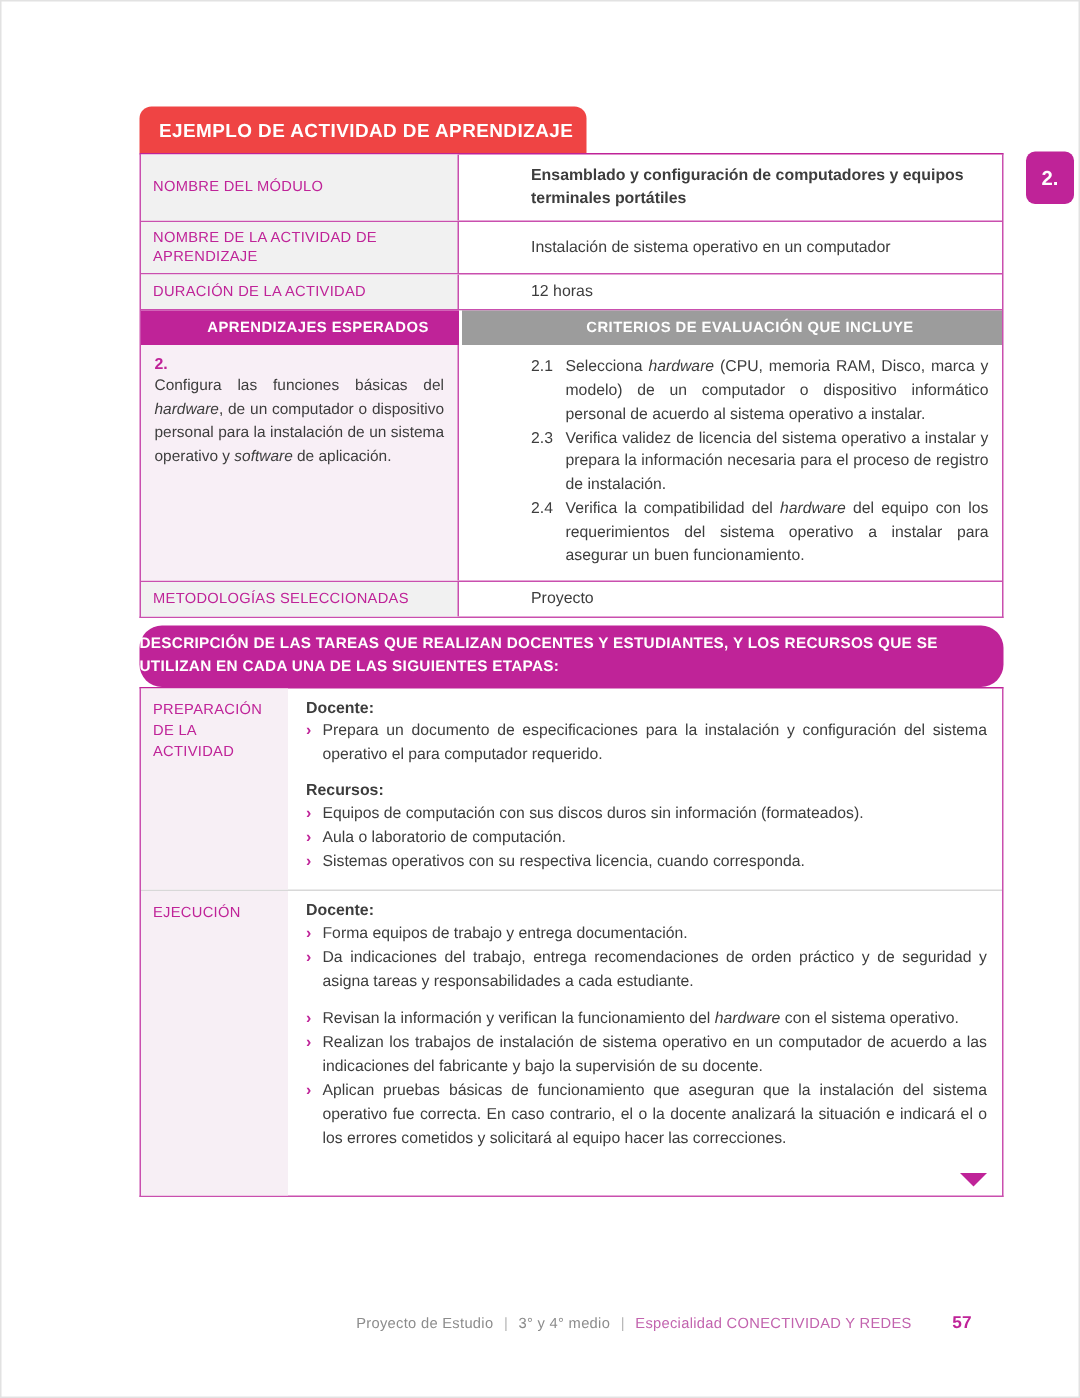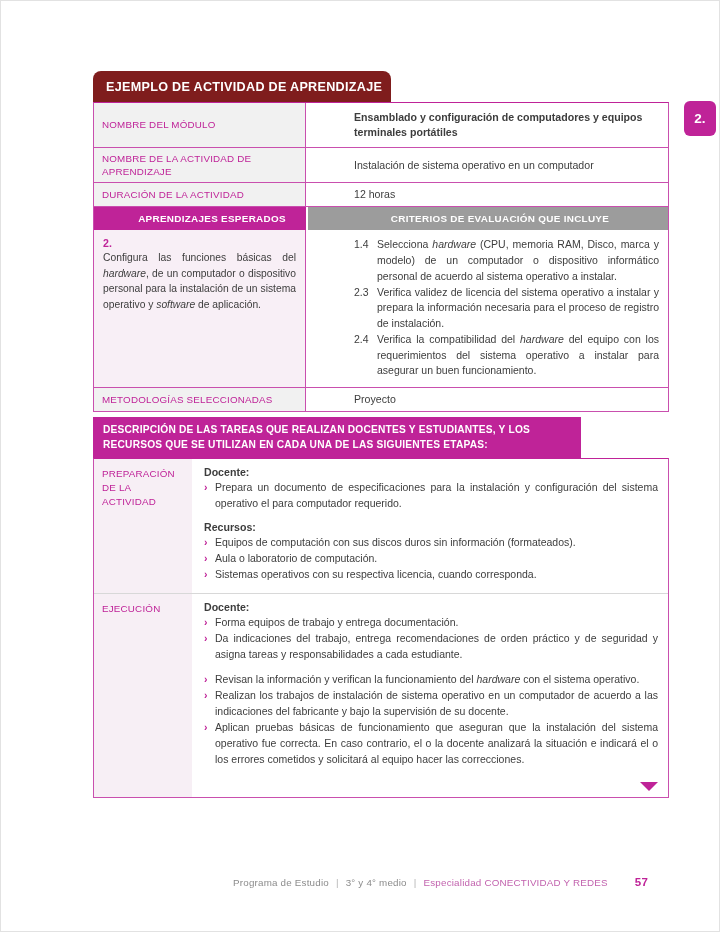--- a/index.html
+++ b/index.html
@@ -6,21 +6,21 @@
   html,body { background:#fff; }
   body { font-family:"Liberation Sans", sans-serif; }
   .page {
     position:relative; width:720px; height:932px; background:#ffffff;
     border:1px solid #e2e2e2; overflow:hidden; color:#3d3d3d;
   }
   .content { position:absolute; left:92px; top:70px; width:576px; }
 
   
   .title-box {
-    width:298px; height:31px; background:#7f1d1d; border-radius:8px 8px 0 0;
+    width:298px; height:31px; background:#ef4444; border-radius:8px 8px 0 0;
     display:flex; align-items:center; padding-left:13px;
     color:#fff; font-weight:bold; font-size:12.6px; letter-spacing:.3px;
   }
 
   
   .side-tab {
     position:absolute; top:100px; right:3px; width:32px; height:35px;
     background:#bf2398; border-radius:6px; color:#fff; font-weight:bold;
     font-size:13.5px; display:flex; align-items:center; justify-content:center;
   }
@@ -52,23 +52,24 @@
   .ae-cell { background:#f8eff6; padding:7px 9px 8px 9px; border-right:1px solid #c94fae; }
   .ae-num { color:#bf2398; font-weight:bold; font-size:10.6px; margin-bottom:1px; }
   .ae-text { font-size:10.3px; line-height:1.5; text-align:justify; }
   .crit-cell { padding:7px 9px 8px 10px; min-height:145px; }
   .crit { display:grid; grid-template-columns:23px 1fr; font-size:10.5px; line-height:1.5; }
   .crit-text { text-align:justify; }
   .it { font-style:italic; }
 
   
   .band {
-    margin-top:5px; width:488px; background:#bf2398; color:#fff;
+    margin-top:5px; width:576px; background:#bf2398; color:#fff;
     font-weight:bold; font-size:10.2px; line-height:1.5; letter-spacing:.2px;
-    padding:5px 10px 6px 10px;
+    padding:5px 10px 6px 0;
+    border-radius:15px;
   }
 
   
   .tbl.bottom { margin-top:0; }
   .brow { display:grid; grid-template-columns:98px 1fr; }
   .brow + .brow { border-top:1px solid #d8d8d8; }
   .blbl {
     background:#f7eff5; color:#bf2398; font-size:9.8px; letter-spacing:.2px;
     padding:8px 6px 6px 8px; line-height:1.4;
   }
@@ -131,21 +132,21 @@
         <div class="hdr right">CRITERIOS DE EVALUACIÓN QUE INCLUYE</div>
       </div>
 
       <div class="row">
         <div class="ae-cell">
           <div class="ae-num">2.</div>
           <div class="ae-text"><span>Configura las funciones básicas del </span><span class="it">hardware</span><span>, de un computador o dispositivo personal para la instalación de un sistema operativo y </span><span class="it">software</span><span> de aplicación.</span></div>
         </div>
         <div class="crit-cell">
           <div class="crit">
-            <span>1.4</span>
+            <span>2.1</span>
             <span class="crit-text"><span>Selecciona </span><span class="it">hardware</span><span> (CPU, memoria RAM, Disco, marca y modelo) de un computador o dispositivo informático personal de acuerdo al sistema operativo a instalar.</span></span>
           </div>
           <div class="crit">
             <span>2.3</span>
             <span class="crit-text">Verifica validez de licencia del sistema operativo a instalar y prepara la información necesaria para el proceso de registro de instalación.</span>
           </div>
           <div class="crit">
             <span>2.4</span>
             <span class="crit-text"><span>Verifica la compatibilidad del </span><span class="it">hardware</span><span> del equipo con los requerimientos del sistema operativo a instalar para asegurar un buen funcionamiento.</span></span>
           </div>
@@ -220,21 +221,21 @@
             </div>
           </div>
           <div class="tri"></div>
         </div>
       </div>
 
     </div>
   </div>
 
   <div class="footer">
-    <span>Programa de Estudio</span>
+    <span>Proyecto de Estudio</span>
     <span class="sep">|</span>
     <span>3° y 4° medio</span>
     <span class="sep">|</span>
     <span class="brand">Especialidad CONECTIVIDAD Y REDES</span>
     <span class="pagenum">57</span>
   </div>
 
 </div>
 
 </body></html>

